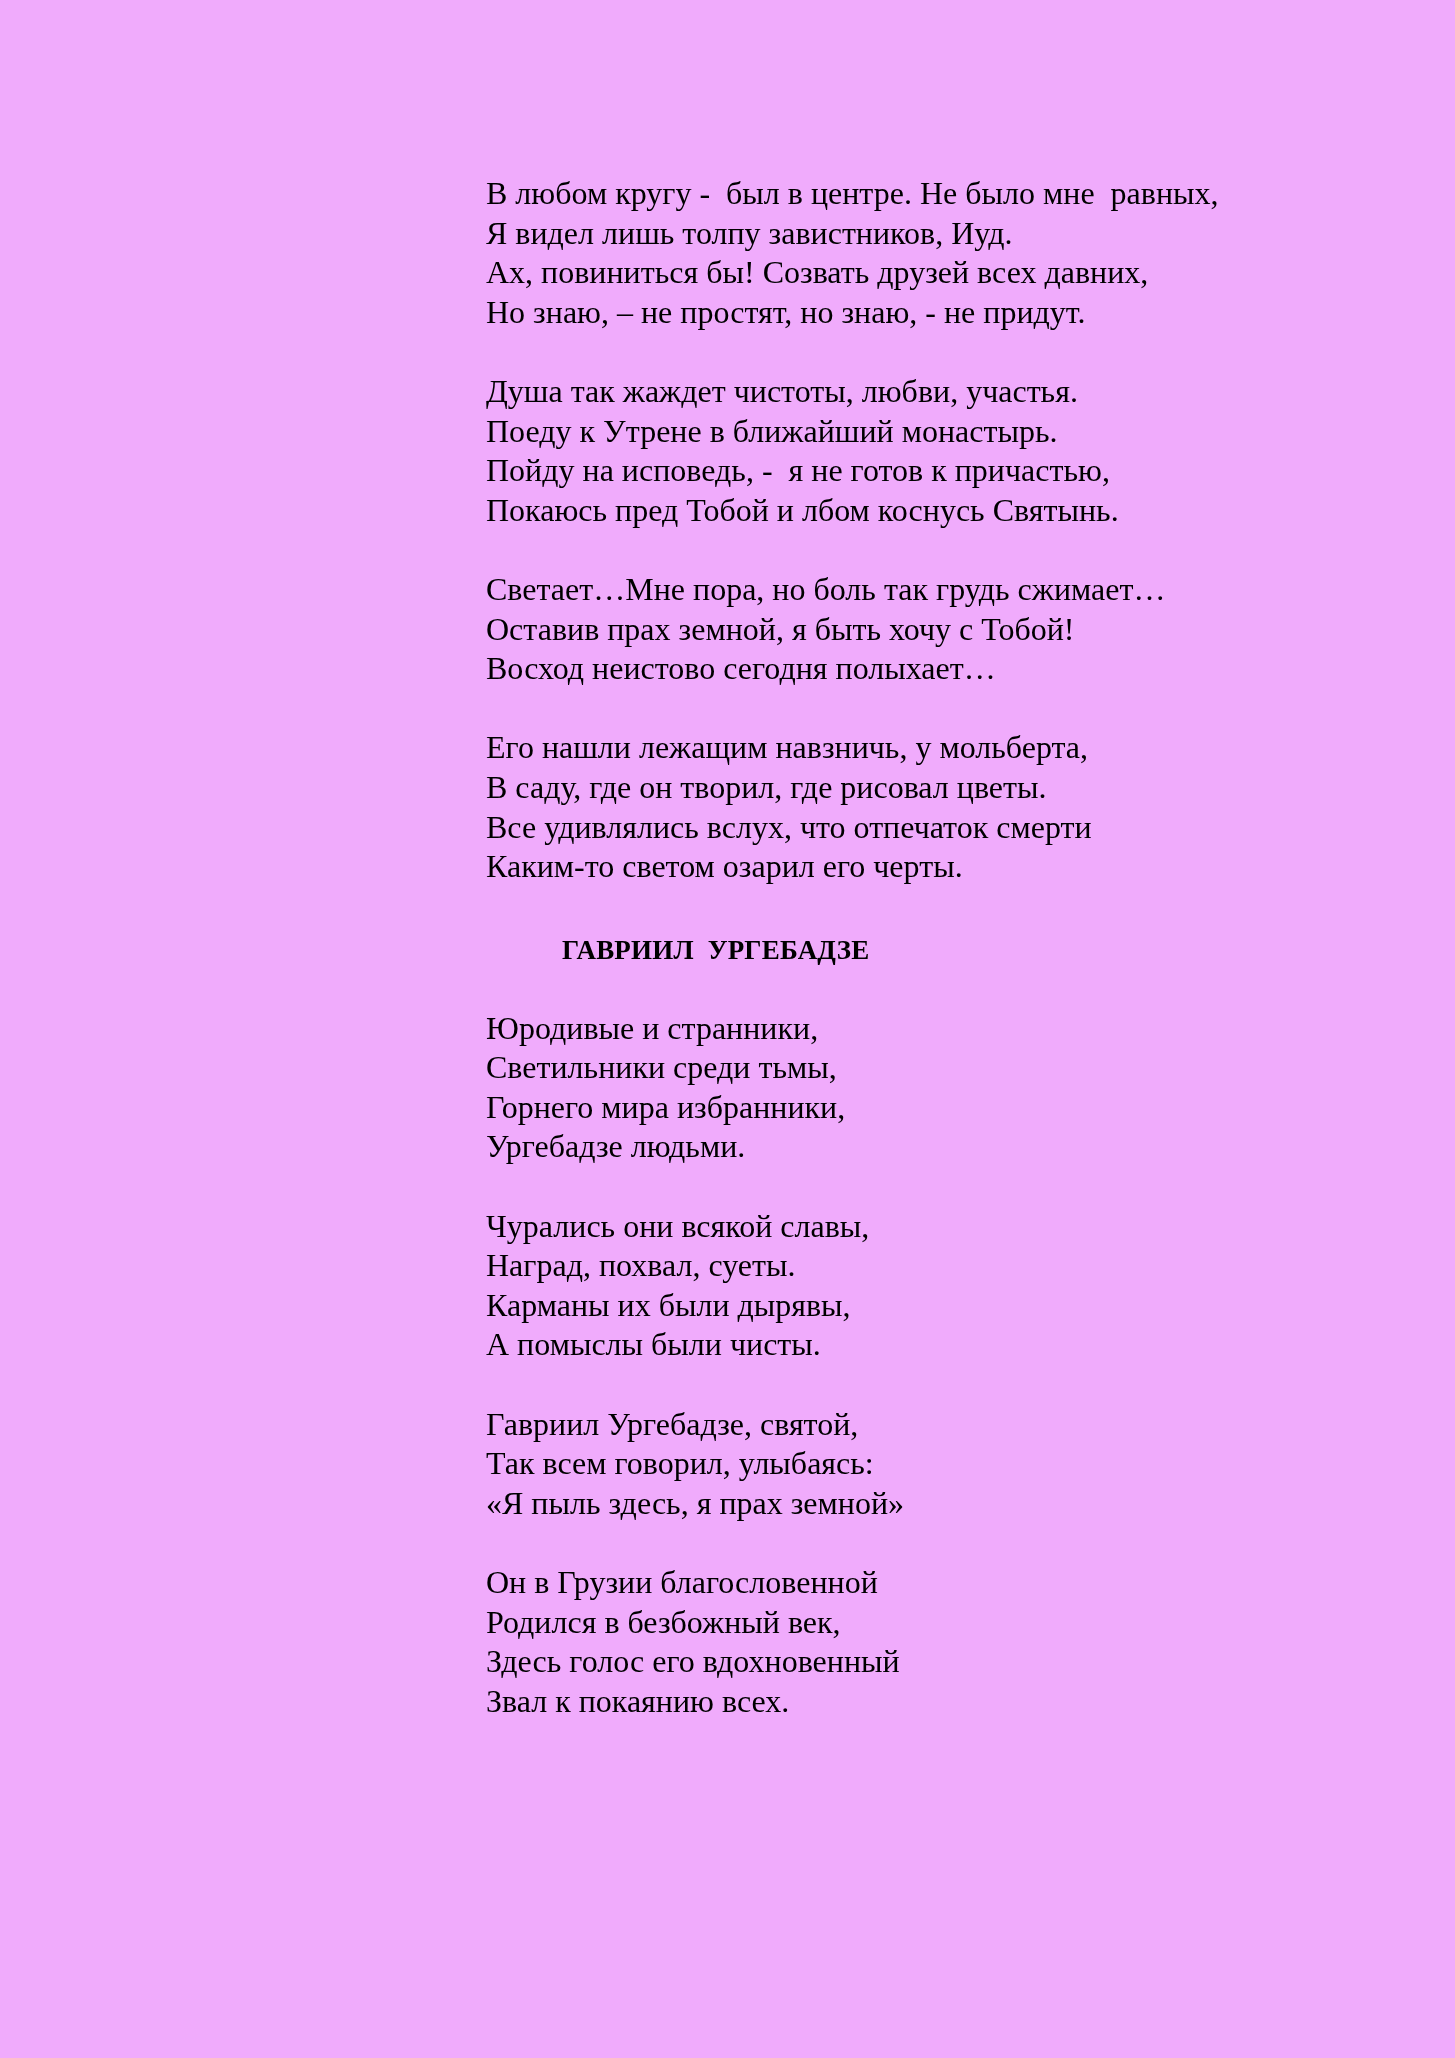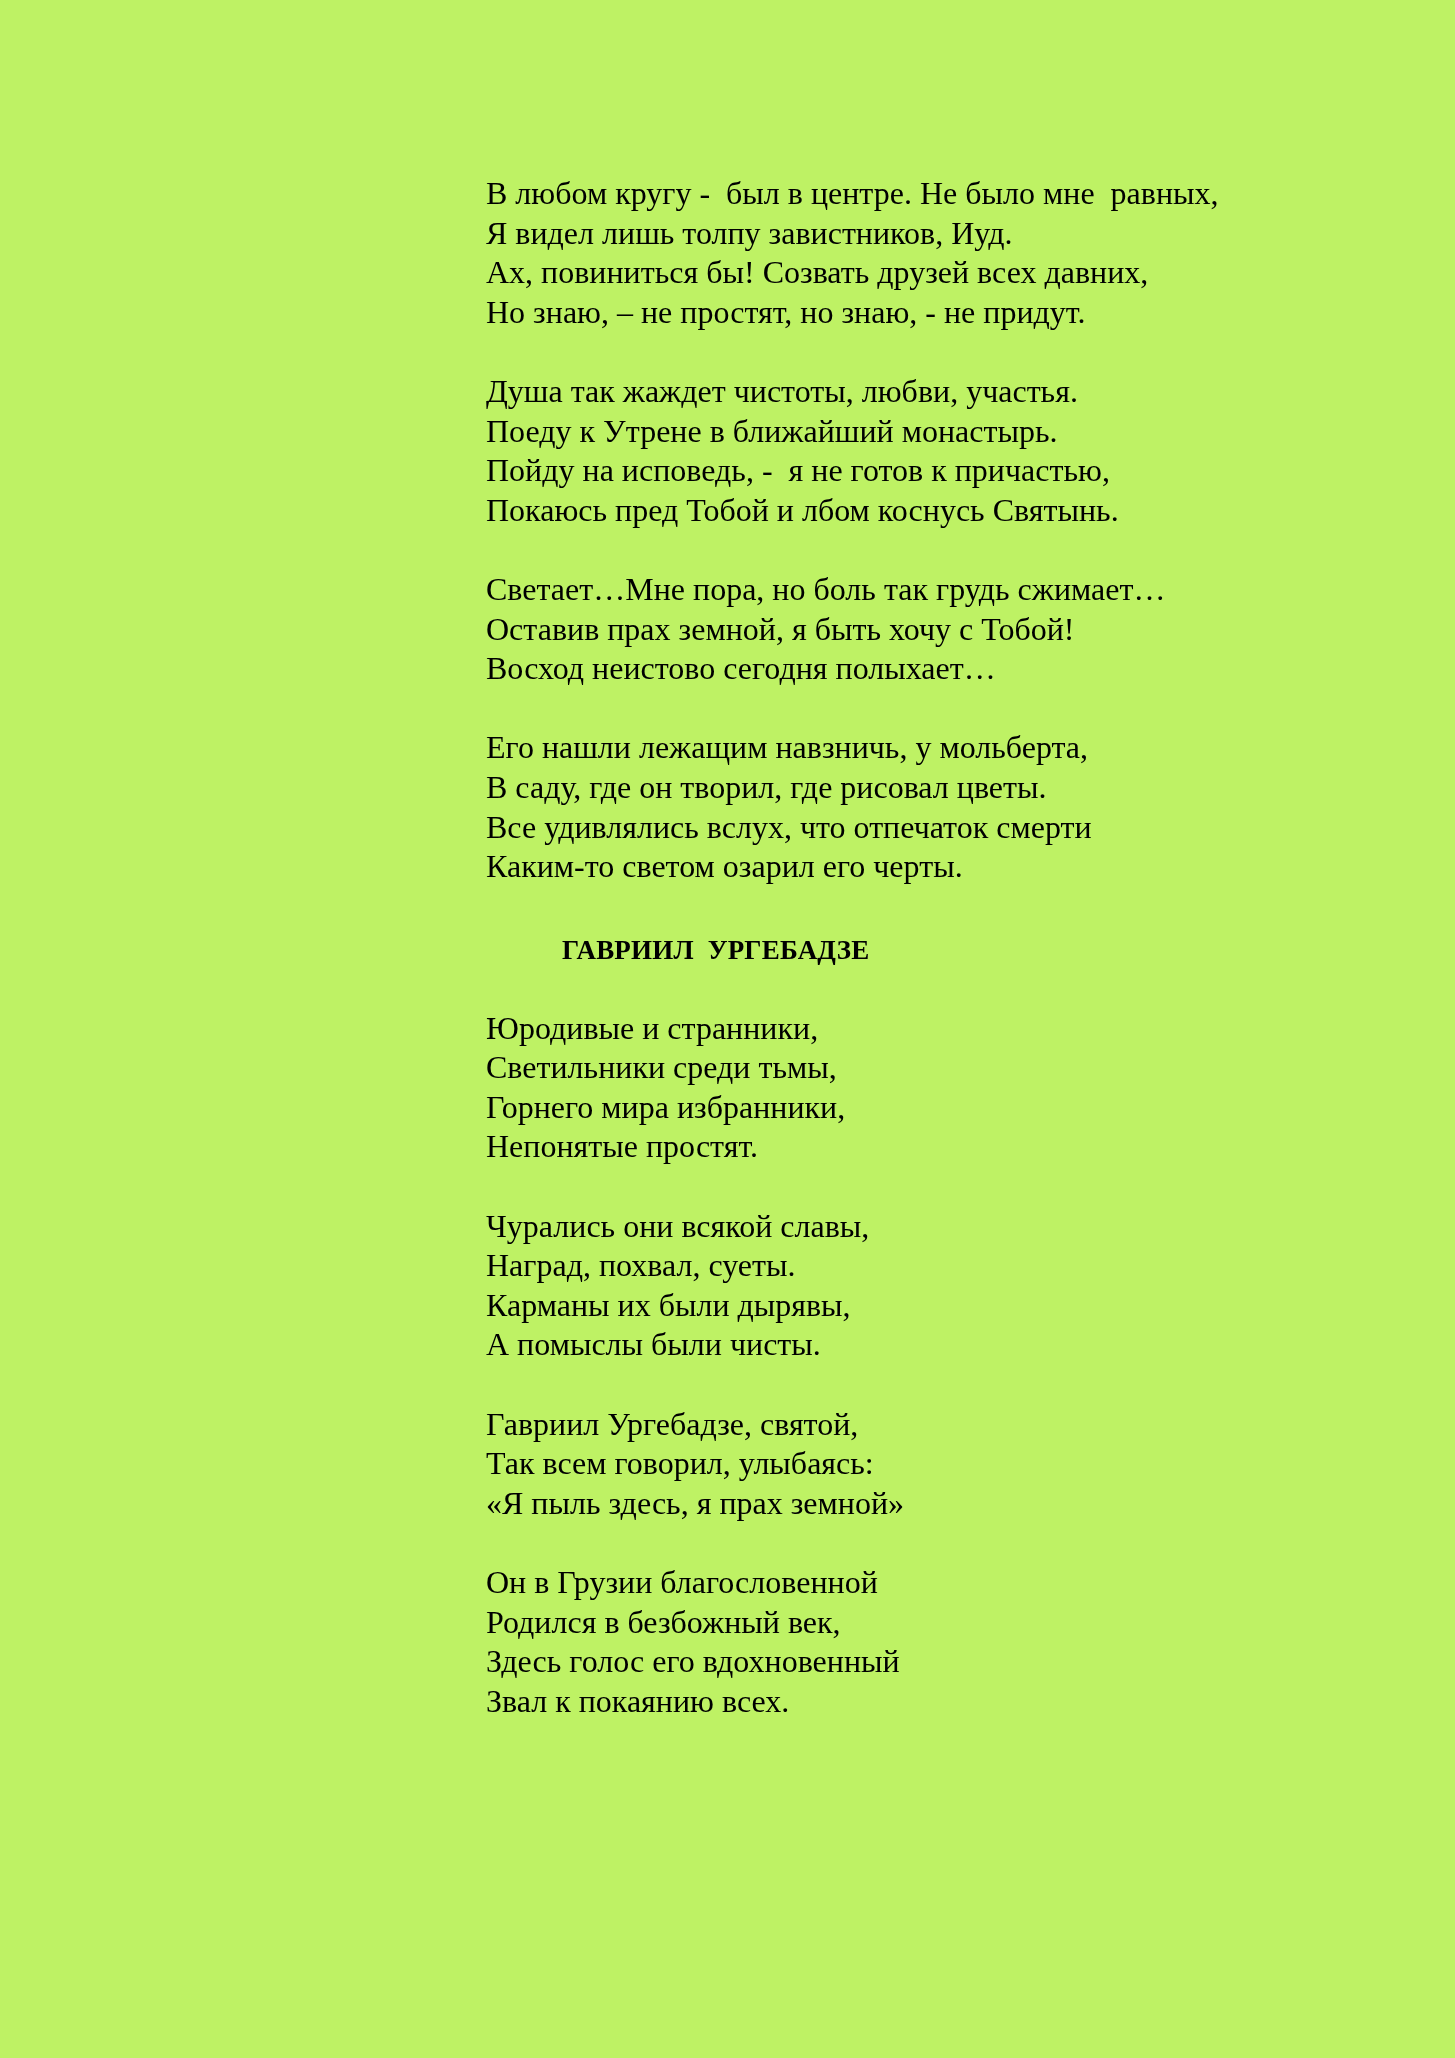--- a/index.html
+++ b/index.html
@@ -12,21 +12,21 @@
       height: 2058px;
       position: relative;
       overflow: hidden;
     }
     .page {
       position: absolute;
       left: 0;
       top: 0;
       width: 1455px;
       height: 2058px;
-      background: #bef264;
+      background: #f0abfc;
     }
     .text-block {
       position: absolute;
       left: 486px;
       top: 174px;
       width: 900px;
       font-family: "Liberation Serif", "DejaVu Serif", serif;
       font-size: 32px;
       line-height: 39.6px;
       color: #000000;
@@ -80,21 +80,21 @@
       <span class="line">Все удивлялись вслух, что отпечаток смерти</span>
       <span class="line">Каким-то светом озарил его черты.</span>
     </div>
 
     <div class="heading">ГАВРИИЛ  УРГЕБАДЗЕ</div>
 
     <div class="stanza">
       <span class="line">Юродивые и странники,</span>
       <span class="line">Светильники среди тьмы,</span>
       <span class="line">Горнего мира избранники,</span>
-      <span class="line">Непонятые простят.</span>
+      <span class="line">Ургебадзе людьми.</span>
     </div>
     <div class="stanza">
       <span class="line">Чурались они всякой славы,</span>
       <span class="line">Наград, похвал, суеты.</span>
       <span class="line">Карманы их были дырявы,</span>
       <span class="line">А помыслы были чисты.</span>
     </div>
     <div class="stanza">
       <span class="line">Гавриил Ургебадзе, святой,</span>
       <span class="line">Так всем говорил, улыбаясь:</span>

